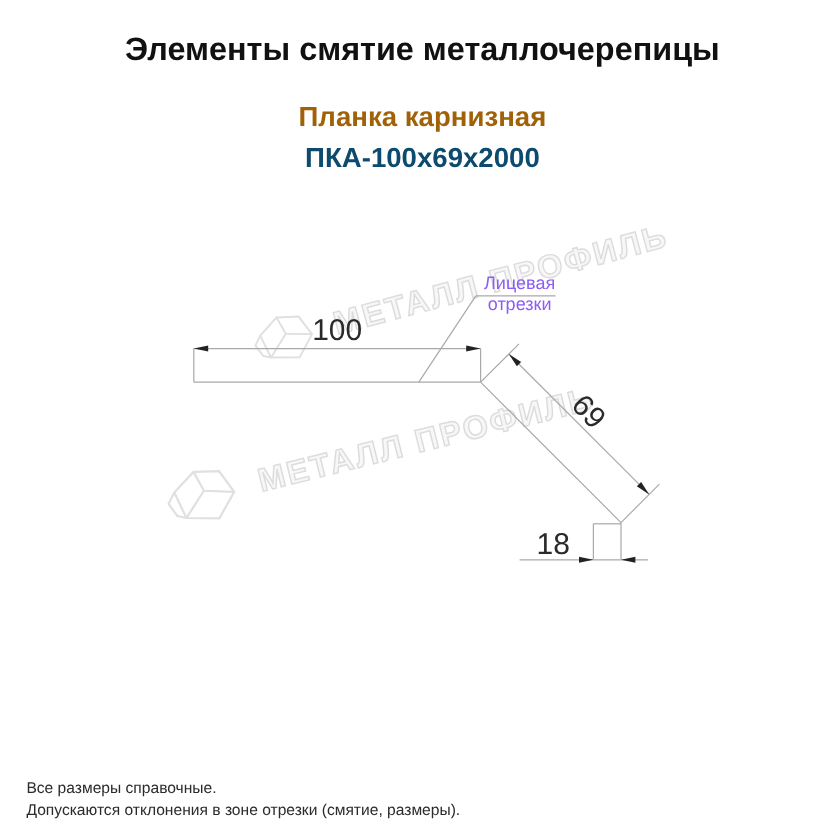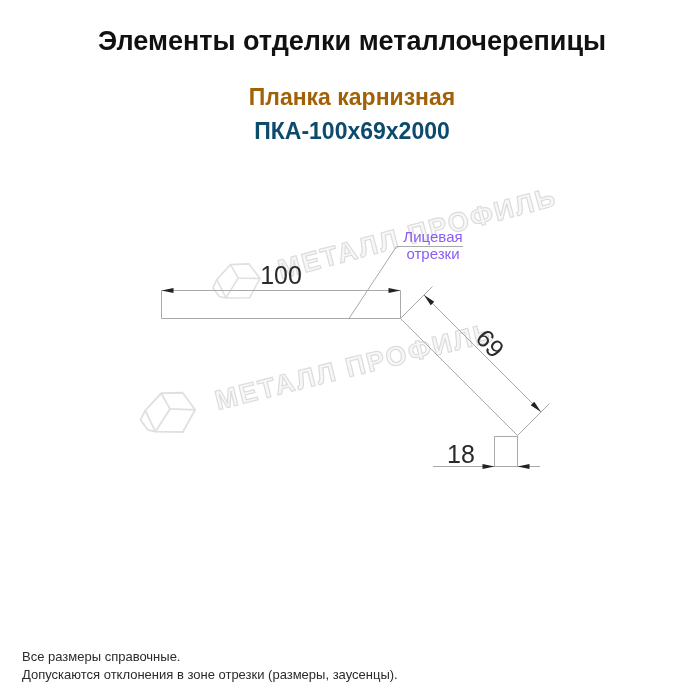--- a/index.html
+++ b/index.html
@@ -85,21 +85,21 @@
     <g fill="none" stroke="#e0e0e0" stroke-width="1.6">
       <path d="M10 17 L27 6 L45 10 L52 27 L37 43 L14 37 Z"></path>
       <path d="M27 6 L31 21 L52 27"></path>
       <path d="M31 21 L14 37"></path>
       <path d="M10 17 L4 24 L8 34 L14 37"></path>
     </g>
   </svg>
   <span class="wm-text">МЕТАЛЛ ПРОФИЛЬ</span>
 </div>
 
-<div class="abs page-title">Элементы отделки металлочерепицы</div>
+<div class="abs page-title">Элементы смятие металлочерепицы</div>
 <div class="abs product-name">Планка карнизная</div>
 <div class="abs product-code">ПКА-100х69х2000</div>
 
 <svg class="abs drawing" width="700" height="700" viewBox="0 0 700 700">
   <g stroke="#a9a9a9" stroke-width="1" fill="none">
     <g>
       <line x1="161.5" y1="318.5" x2="400.5" y2="318.5"></line>
       <line x1="400.5" y1="318.5" x2="517.5" y2="435.5"></line>
       <line x1="494.5" y1="436.5" x2="517.5" y2="436.5"></line>
       <line x1="494.5" y1="436.5" x2="494.5" y2="466"></line>
@@ -136,13 +136,13 @@
 <div class="abs dim-label dim-100">100</div>
 <div class="abs dim-label dim-69">69</div>
 <div class="abs dim-label dim-10">18</div>
 
 <div class="abs face-label">
   <div>Лицевая</div>
   <div>отрезки</div>
 </div>
 
 <div class="abs footer-note note-1">Все размеры справочные.</div>
-<div class="abs footer-note note-2">Допускаются отклонения в зоне отрезки (размеры, заусенцы).</div>
+<div class="abs footer-note note-2">Допускаются отклонения в зоне отрезки (смятие, размеры).</div>
 
 </body></html>

